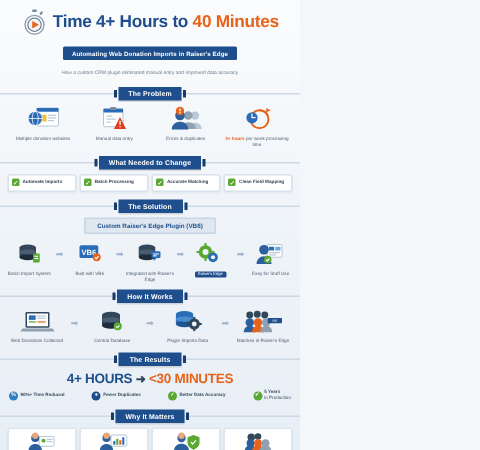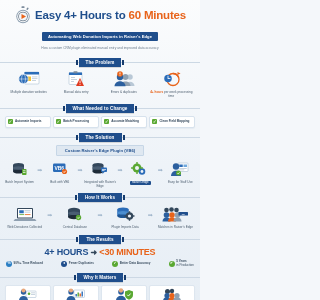--- a/index.html
+++ b/index.html
@@ -104,21 +104,21 @@
           <rect x="15" y="0.5" width="6" height="3.5" rx="1" fill="#7b8b9c"></rect>
           <rect x="25.5" y="3" width="3" height="5" rx="1.2" fill="#7b8b9c" transform="rotate(35 27 5.5)"></rect>
           <circle cx="18" cy="21" r="13.5" fill="#8fa0b1"></circle>
           <circle cx="18" cy="21" r="11.6" fill="#ffffff"></circle>
           <circle cx="18" cy="21" r="9.6" fill="#5d6f81"></circle>
           <circle cx="18" cy="21" r="8.2" fill="#f2f5f8"></circle>
           <polygon points="15,16 24,21 15,26" fill="#e8631a"></polygon>
         </svg>
       </span>
       <span class="title">
-        <span class="blue">Easy </span><span class="blue">4+ Hours</span><span class="blue"> to </span><span class="orange">60 Minutes</span>
+        <span class="blue">Time </span><span class="blue">4+ Hours</span><span class="blue"> to </span><span class="orange">40 Minutes</span>
       </span>
     </div>
     <div><span class="subtitle-bar">Automating Web Donation Imports in Raiser's Edge</span></div>
     <div class="deck">How a custom CRM plugin eliminated manual entry and improved data accuracy</div>
   </div>
 
   <div class="ribbon-wrap">
     <span class="ribbon-line"></span>
     <span class="ribbon">The Problem</span>
     <span class="ribbon-line"></span>

